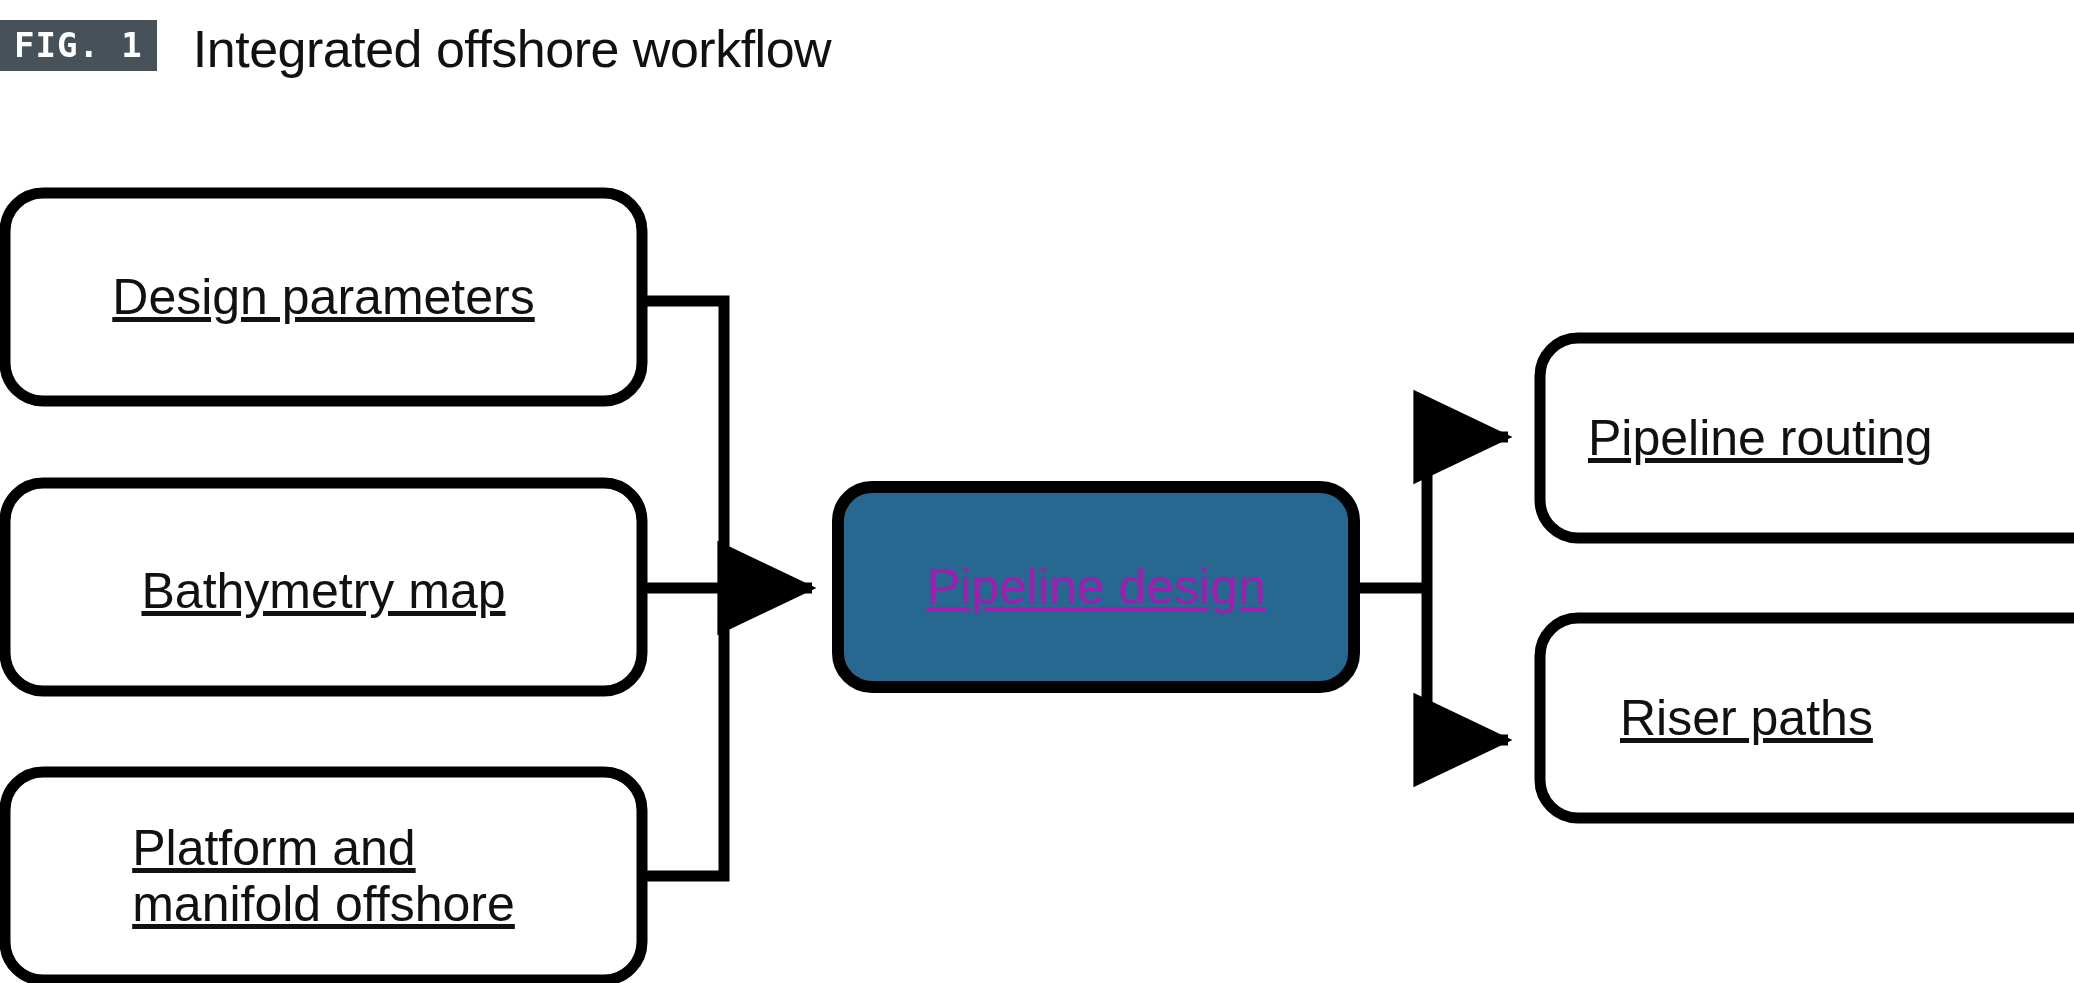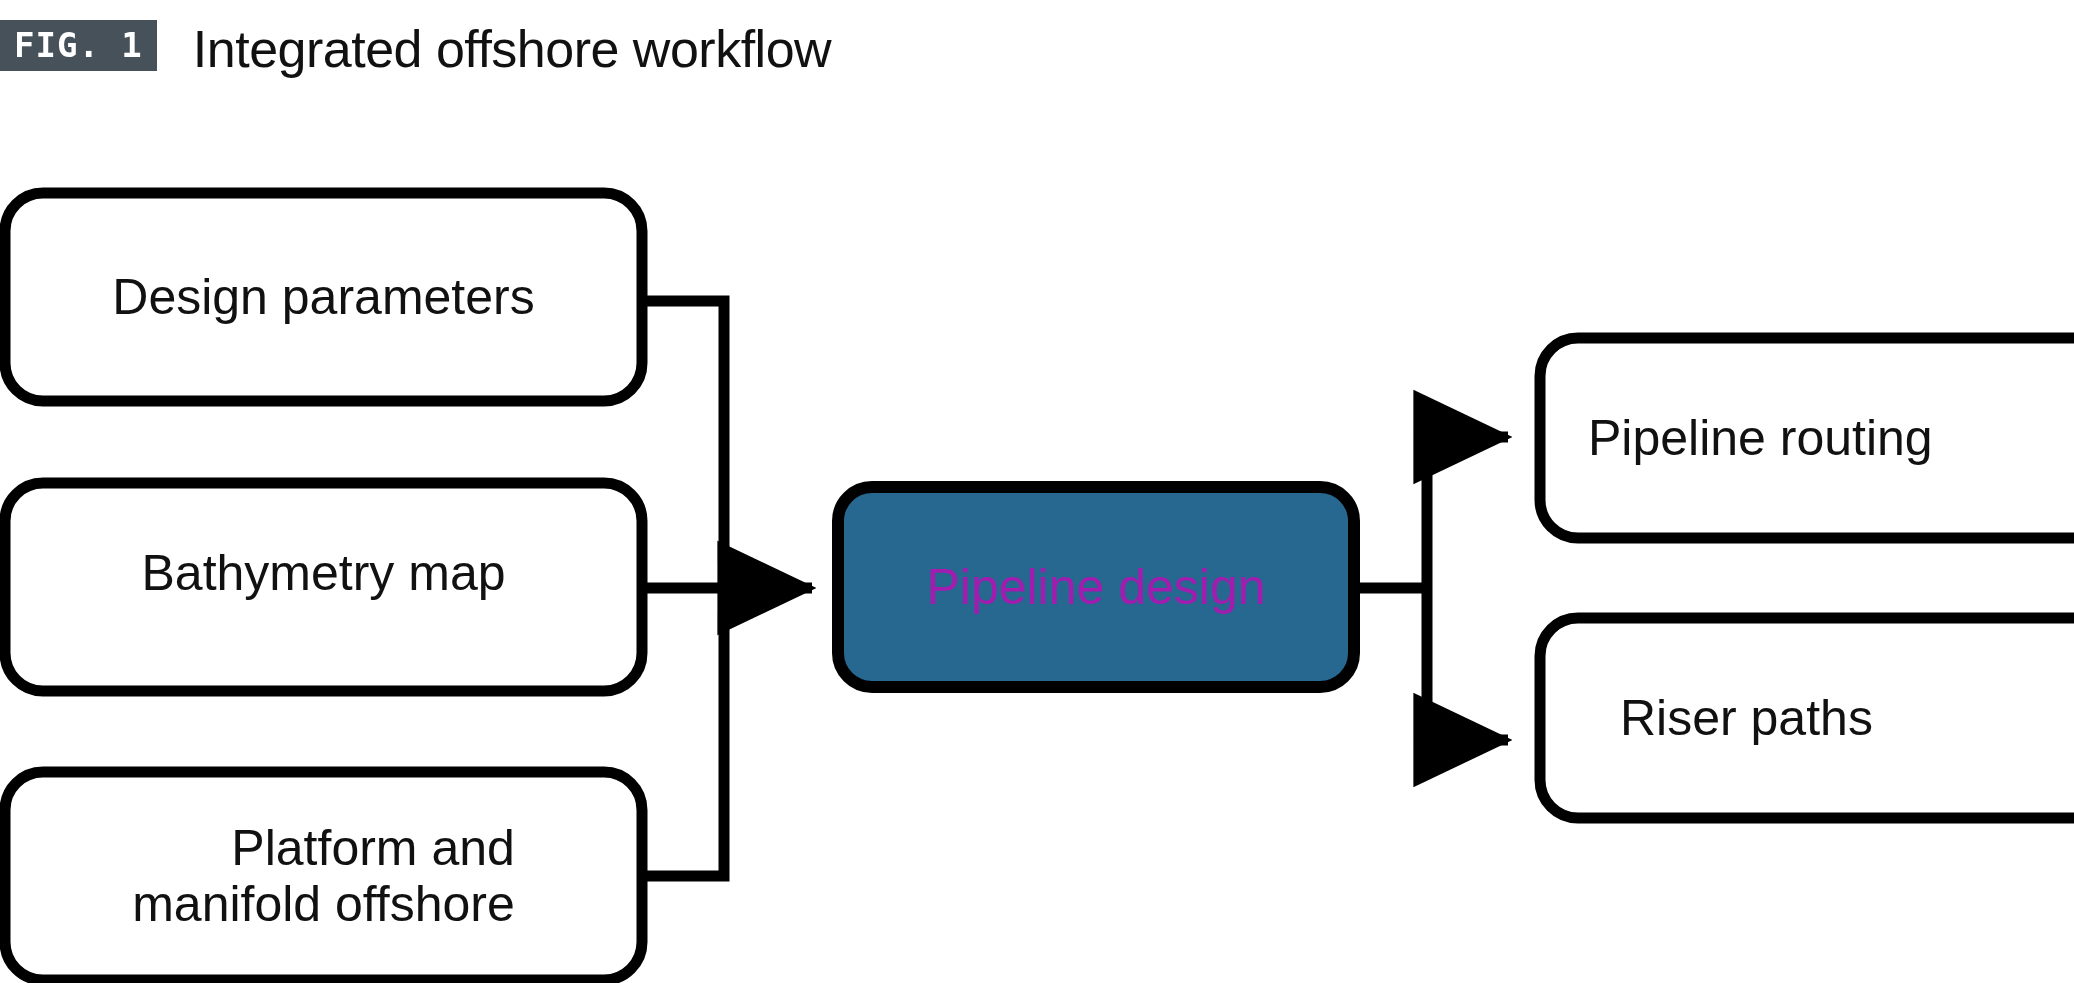--- a/index.html
+++ b/index.html
@@ -56,28 +56,29 @@
     left: 0;
     top: 0;
     width: 2074px;
     height: 983px;
   }
   .node-label {
     position: absolute;
     display: flex;
     align-items: center;
     justify-content: center;
-    text-align: right;
+    text-align: left;
     font-family: "Liberation Sans", sans-serif;
     font-size: 50px;
     font-weight: 400;
     line-height: 1.12;
     color: #111111;
     pointer-events: none;
     white-space: pre-line;
+    text-decoration: underline;
   }
   .node-label.on-accent {
     color: #a21caf;
   }
 </style>
 </head>
 <body>
 
 <div id="canvas">
 
@@ -115,21 +116,21 @@
 
     <path d="M1354,588 L1427,588" fill="none" stroke="#000000" stroke-width="11" stroke-linecap="butt"></path>
 
     <path d="M1427,588 L1427,437 L1508,437" fill="none" stroke="#000000" stroke-width="11" stroke-linecap="butt" stroke-linejoin="miter" marker-end="url(#arrowhead)"></path>
 
     <path d="M1427,588 L1427,740 L1508,740" fill="none" stroke="#000000" stroke-width="11" stroke-linecap="butt" stroke-linejoin="miter" marker-end="url(#arrowhead)"></path>
   </svg>
 
   <div class="node-label" style="left:5px; top:193px; width:637px; height:208px;">Design parameters</div>
 
-  <div class="node-label" style="left:5px; top:469px; width:637px; height:208px;">Bathymetry map</div>
+  <div class="node-label" style="left:5px; top:487px; width:637px; height:208px;">Bathymetry map</div>
 
   <div class="node-label" style="left:5px; top:772px; width:637px; height:208px;">Platform and
 manifold offshore</div>
 
   <div class="node-label on-accent" style="left:838px; top:487px; width:516px; height:200px;">Pipeline design</div>
 
   <div class="node-label" style="left:1540px; top:338px; width:600px; height:200px; justify-content:flex-start; padding-left:48px; box-sizing:border-box;">Pipeline routing</div>
 
   <div class="node-label" style="left:1540px; top:618px; width:600px; height:200px; justify-content:flex-start; padding-left:80px; box-sizing:border-box;">Riser paths</div>
 

